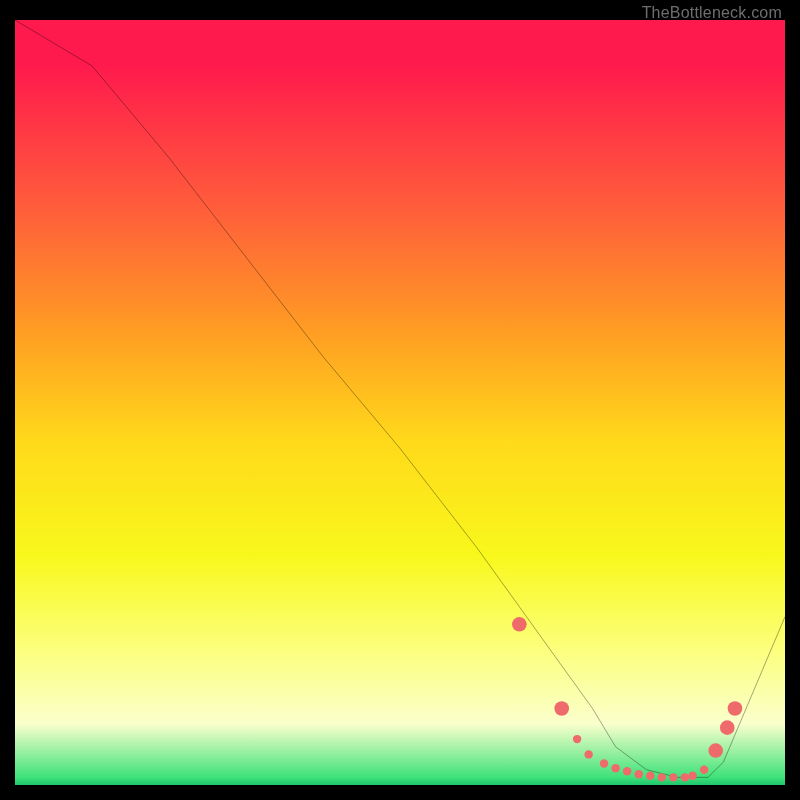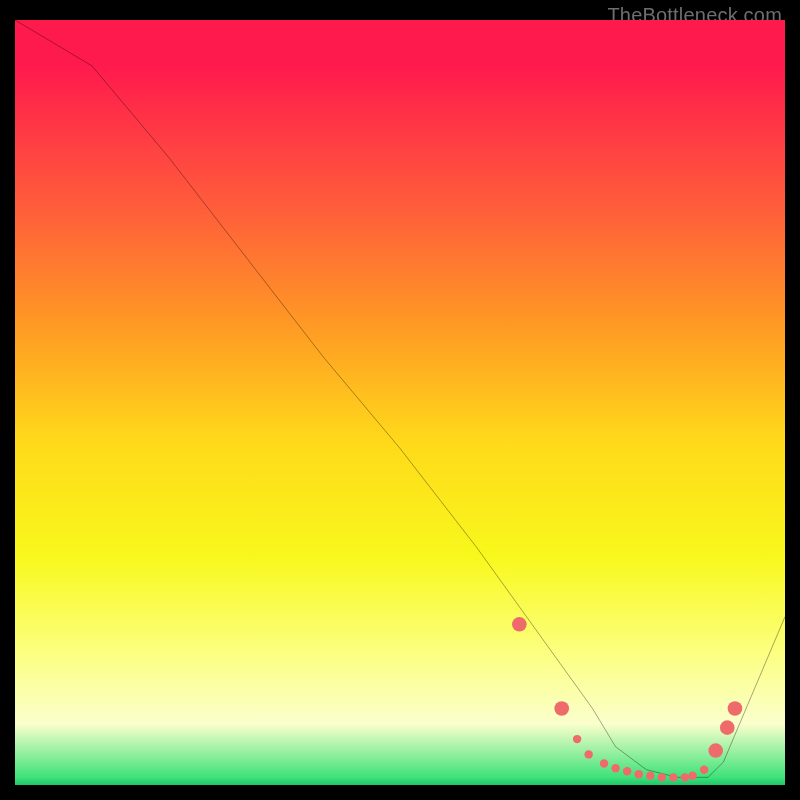--- a/index.html
+++ b/index.html
@@ -37,21 +37,21 @@
       #3fe27a 99%,
       #1fc76a 100%
     );
   }
   .watermark {
     position: absolute;
     top: 4px;
     right: 18px;
     color: #6e6e6e;
     font-family: Arial, Helvetica, sans-serif;
-    font-size: 20px;
+    font-size: 16px;
     font-weight: 400;
     letter-spacing: 0.2px;
     user-select: none;
     pointer-events: none;
   }
   svg.curve {
     position: absolute;
     inset: 0;
     width: 100%;
     height: 100%;

